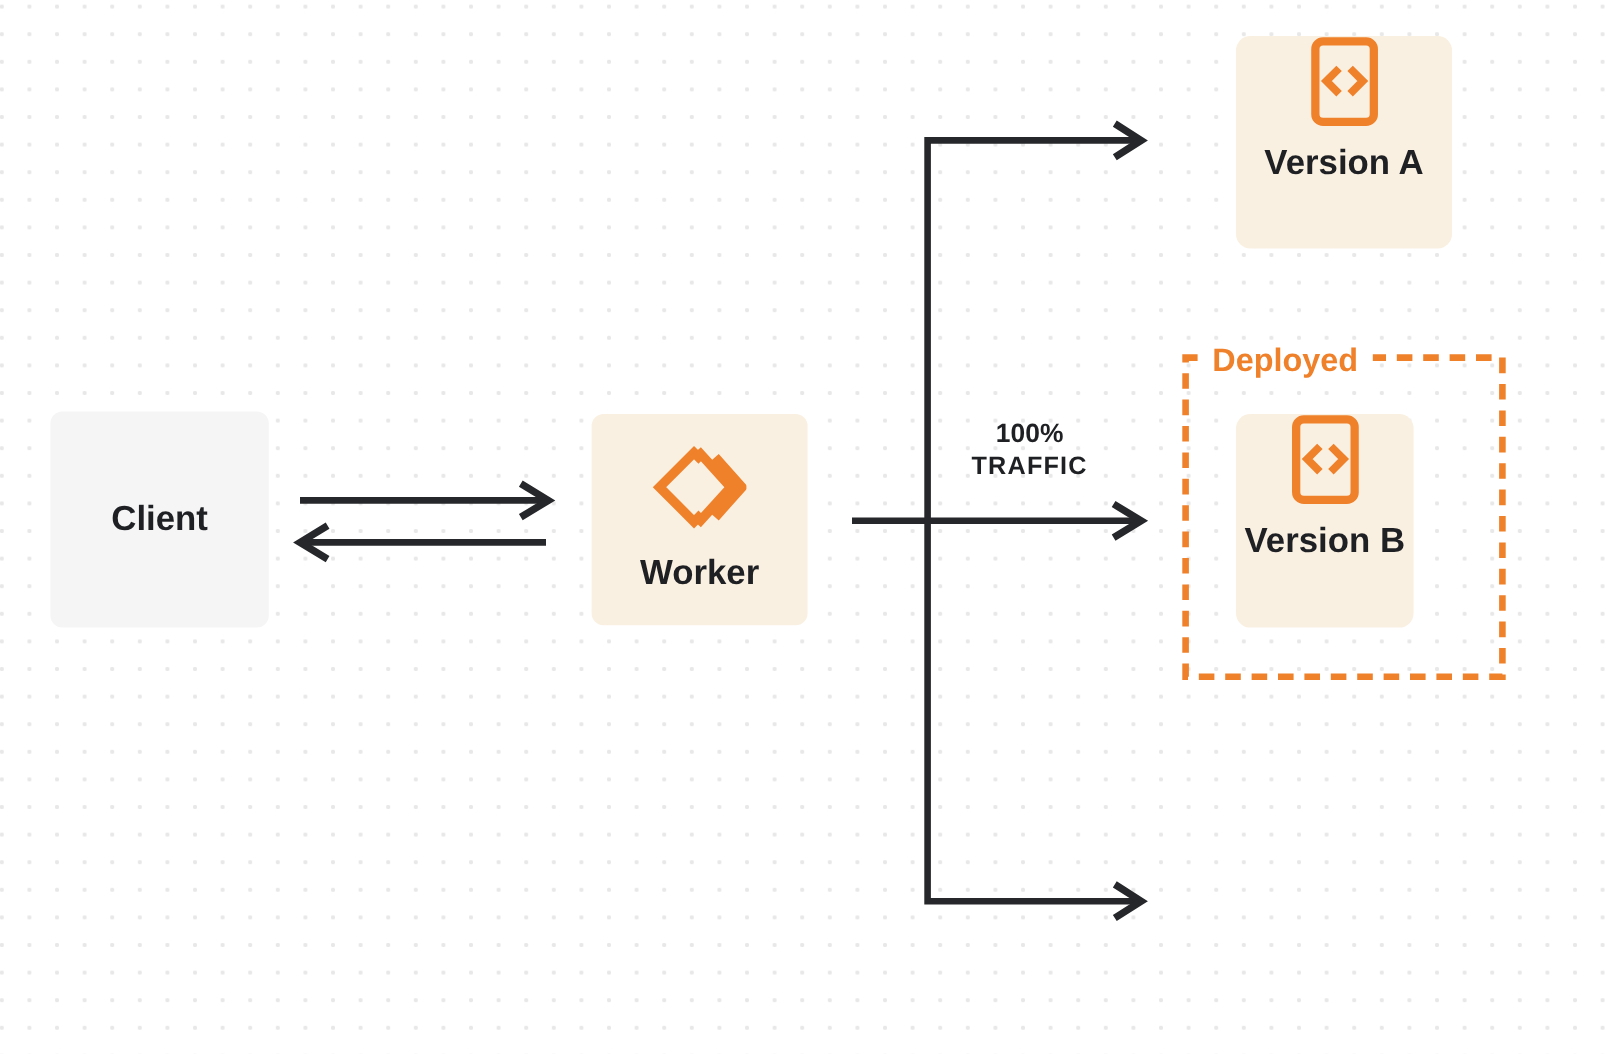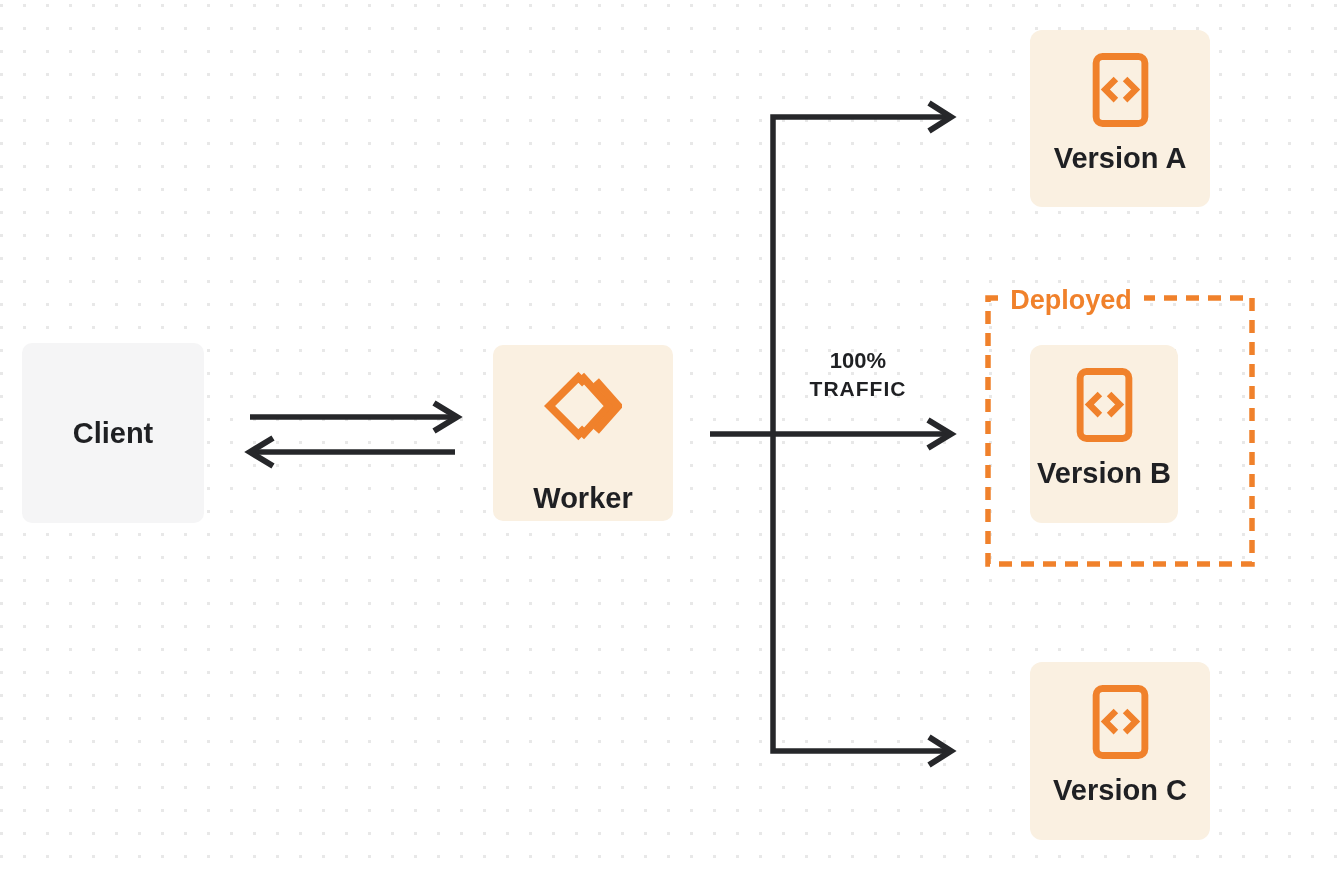--- a/index.html
+++ b/index.html
@@ -32,39 +32,37 @@
     box-sizing: border-box;
   }
   .node .label {
     font-size: 29px;
     font-weight: 700;
     color: var(--text-dark);
     white-space: nowrap;
     line-height: 1;
   }
   #client-node {
-    left: 22px; top: 343px; width: 182px; height: 180px;
+    left: 42px; top: 343px; width: 182px; height: 180px;
     background: var(--client-bg);
     border-radius: 10px;
     justify-content: center;
     text-align: center;
   }
   #worker-node {
     left: 493px; top: 345px; width: 180px; height: 176px;
     background: var(--node-cream-bg);
     border-radius: 10px;
     padding-top: 25px;
-    gap: 20px;
   }
   #worker-node .label { margin-top: 22px; }
   .version-node {
     width: 180px; height: 177px;
     background: var(--node-cream-bg);
     border-radius: 12px;
-    padding-top: 22px;
   }
   .version-node .label { margin-top: 16px; }
   #version-a-node { left: 1030px; top: 30px; }
   #version-b-node { left: 1030px; top: 345px; width: 148px; height: 178px; }
   #version-c-node { left: 1030px; top: 662px; height: 178px; }
 
   .arrows-svg {
     position: absolute; left: 0; top: 0;
     pointer-events: none;
   }
@@ -170,22 +168,14 @@
 
   <div class="node version-node" id="version-b-node">
     <svg width="57" height="76" viewBox="0 0 62 82">
       <rect class="orange-stroke" x="4.5" y="4.5" width="53" height="73" rx="7" stroke-width="7.5"></rect>
       <path class="orange-stroke" stroke-width="7" d="M26 29 L14.5 40.5 L26 52"></path>
       <path class="orange-stroke" stroke-width="7" d="M36 29 L47.5 40.5 L36 52"></path>
     </svg>
     <div class="label">Version B</div>
   </div>
 
-  <div class="node version-node" id="version-c-node">
-    <svg width="57" height="76" viewBox="0 0 62 82">
-      <rect class="orange-stroke" x="4.5" y="4.5" width="53" height="73" rx="7" stroke-width="7.5"></rect>
-      <path class="orange-stroke" stroke-width="7" d="M26 29 L14.5 40.5 L26 52"></path>
-      <path class="orange-stroke" stroke-width="7" d="M36 29 L47.5 40.5 L36 52"></path>
-    </svg>
-    <div class="label">Version C</div>
-  </div>
 
 </div>
 
 </body></html>

